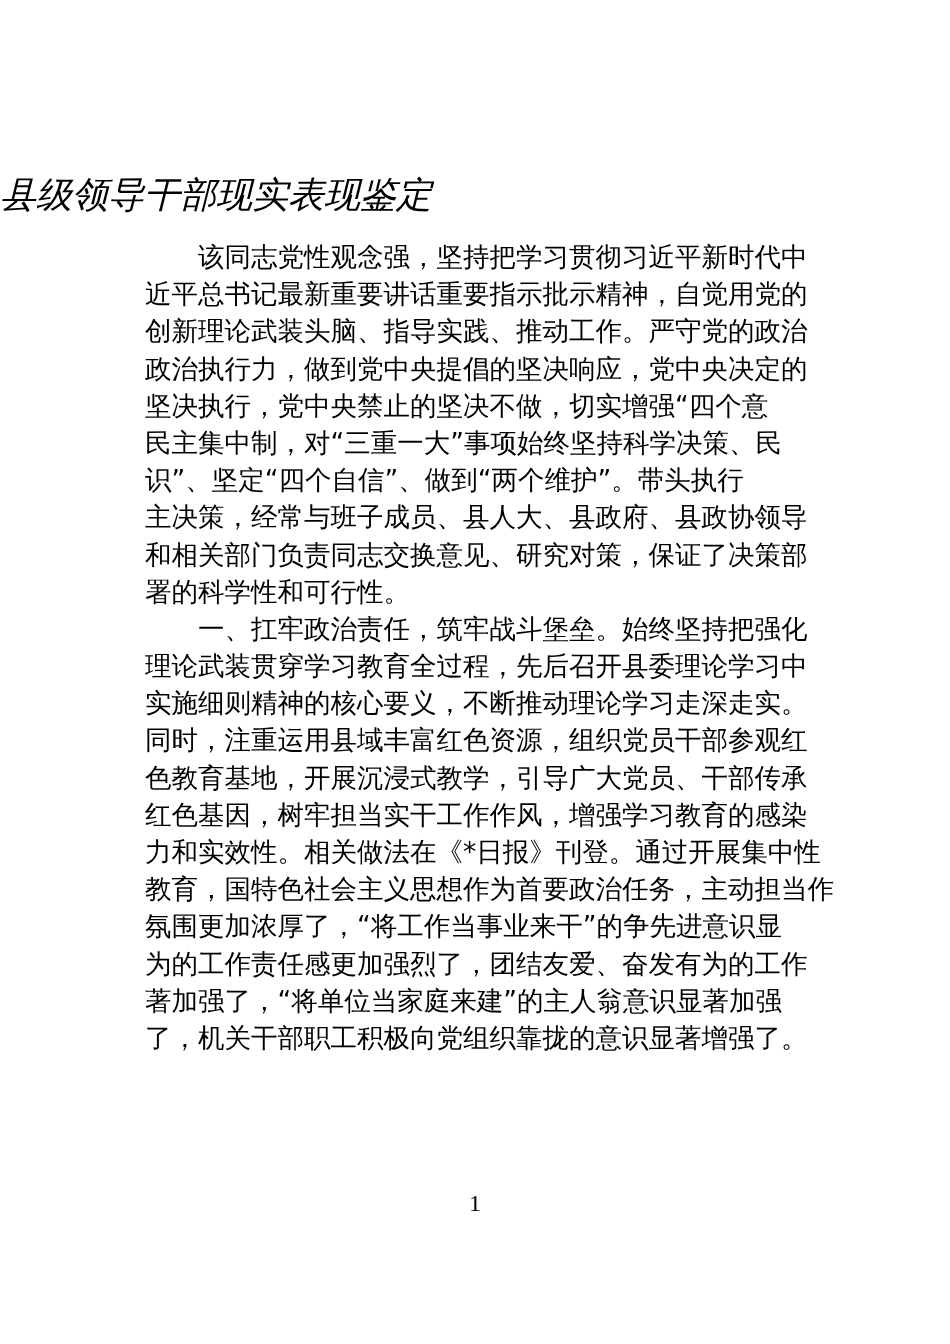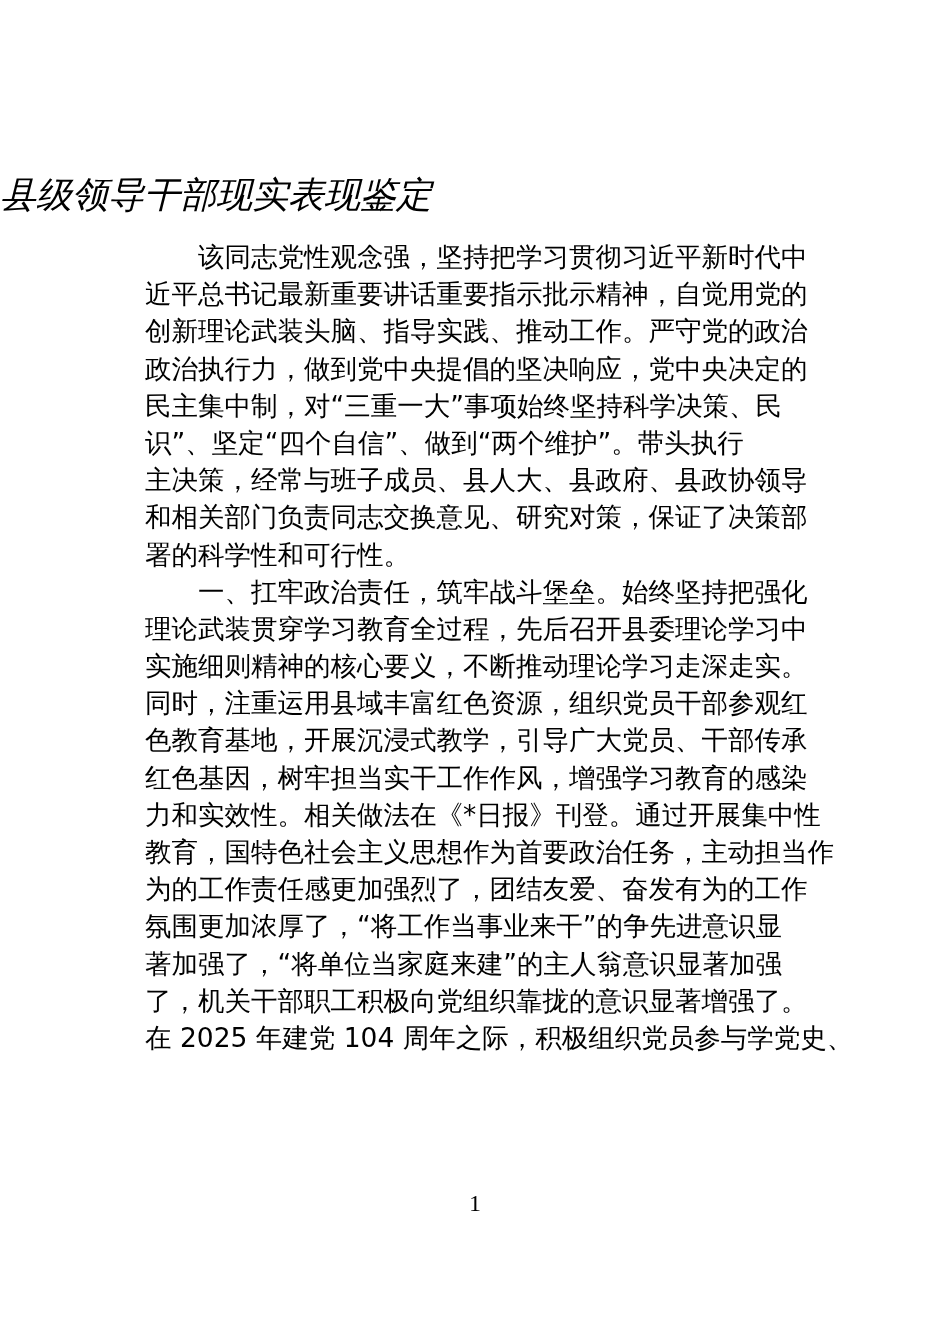--- a/index.html
+++ b/index.html
@@ -67,38 +67,38 @@
 <div class="page">
   <div class="title">县级领导干部现实表现鉴定</div>
 
   <div class="body-text">
 
     <div>
       <span class="line indent">该同志党性观念强，坚持把学习贯彻习近平新时代中</span>
       <span class="line">近平总书记最新重要讲话重要指示批示精神，自觉用党的</span>
       <span class="line">创新理论武装头脑、指导实践、推动工作。严守党的政治</span>
       <span class="line">政治执行力，做到党中央提倡的坚决响应，党中央决定的</span>
+      <span class="line">坚决执行，党中央禁止的坚决不做，切实增强“四个意</span>
       <span class="line">民主集中制，对“三重一大”事项始终坚持科学决策、民</span>
       <span class="line">识”、坚定“四个自信”、做到“两个维护”。带头执行</span>
       <span class="line">主决策，经常与班子成员、县人大、县政府、县政协领导</span>
       <span class="line">和相关部门负责同志交换意见、研究对策，保证了决策部</span>
       <span class="line">署的科学性和可行性。</span>
     </div>
 
     <div>
       <span class="line indent">一、扛牢政治责任，筑牢战斗堡垒。始终坚持把强化</span>
       <span class="line">理论武装贯穿学习教育全过程，先后召开县委理论学习中</span>
       <span class="line">实施细则精神的核心要义，不断推动理论学习走深走实。</span>
       <span class="line">同时，注重运用县域丰富红色资源，组织党员干部参观红</span>
       <span class="line">色教育基地，开展沉浸式教学，引导广大党员、干部传承</span>
       <span class="line">红色基因，树牢担当实干工作作风，增强学习教育的感染</span>
       <span class="line">力和实效性。相关做法在《*日报》刊登。通过开展集中性</span>
       <span class="line">教育，国特色社会主义思想作为首要政治任务，主动担当作</span>
+      <span class="line">氛围更加浓厚了，“将工作当事业来干”的争先进意识显</span>
       <span class="line">为的工作责任感更加强烈了，团结友爱、奋发有为的工作</span>
-      <span class="line">氛围更加浓厚了，“将工作当事业来干”的争先进意识显</span>
       <span class="line">著加强了，“将单位当家庭来建”的主人翁意识显著加强</span>
       <span class="line">了，机关干部职工积极向党组织靠拢的意识显著增强了。</span>
-      <span class="line">在 2025 年建党 104 周年之际，积极组织党员参与学党史、</span>
     </div>
   </div>
 
   <div class="page-number">1</div>
 </div>
 
 </body></html>

